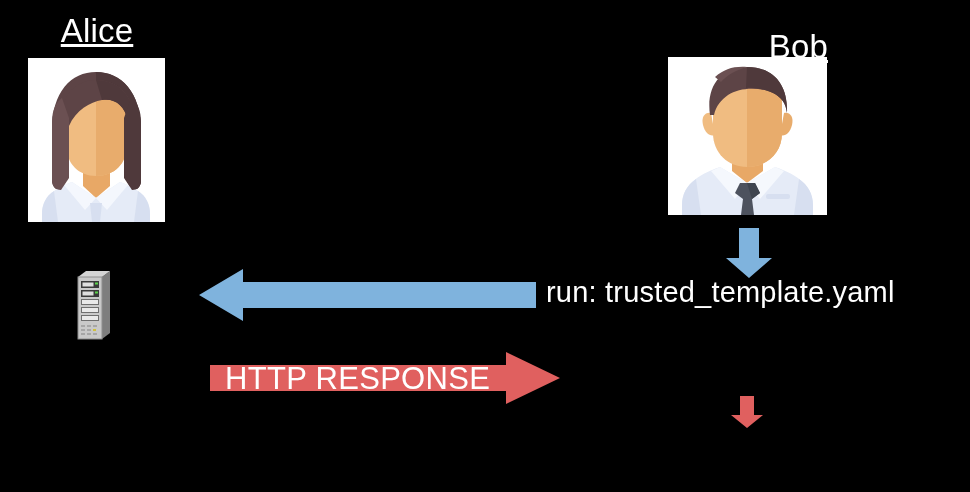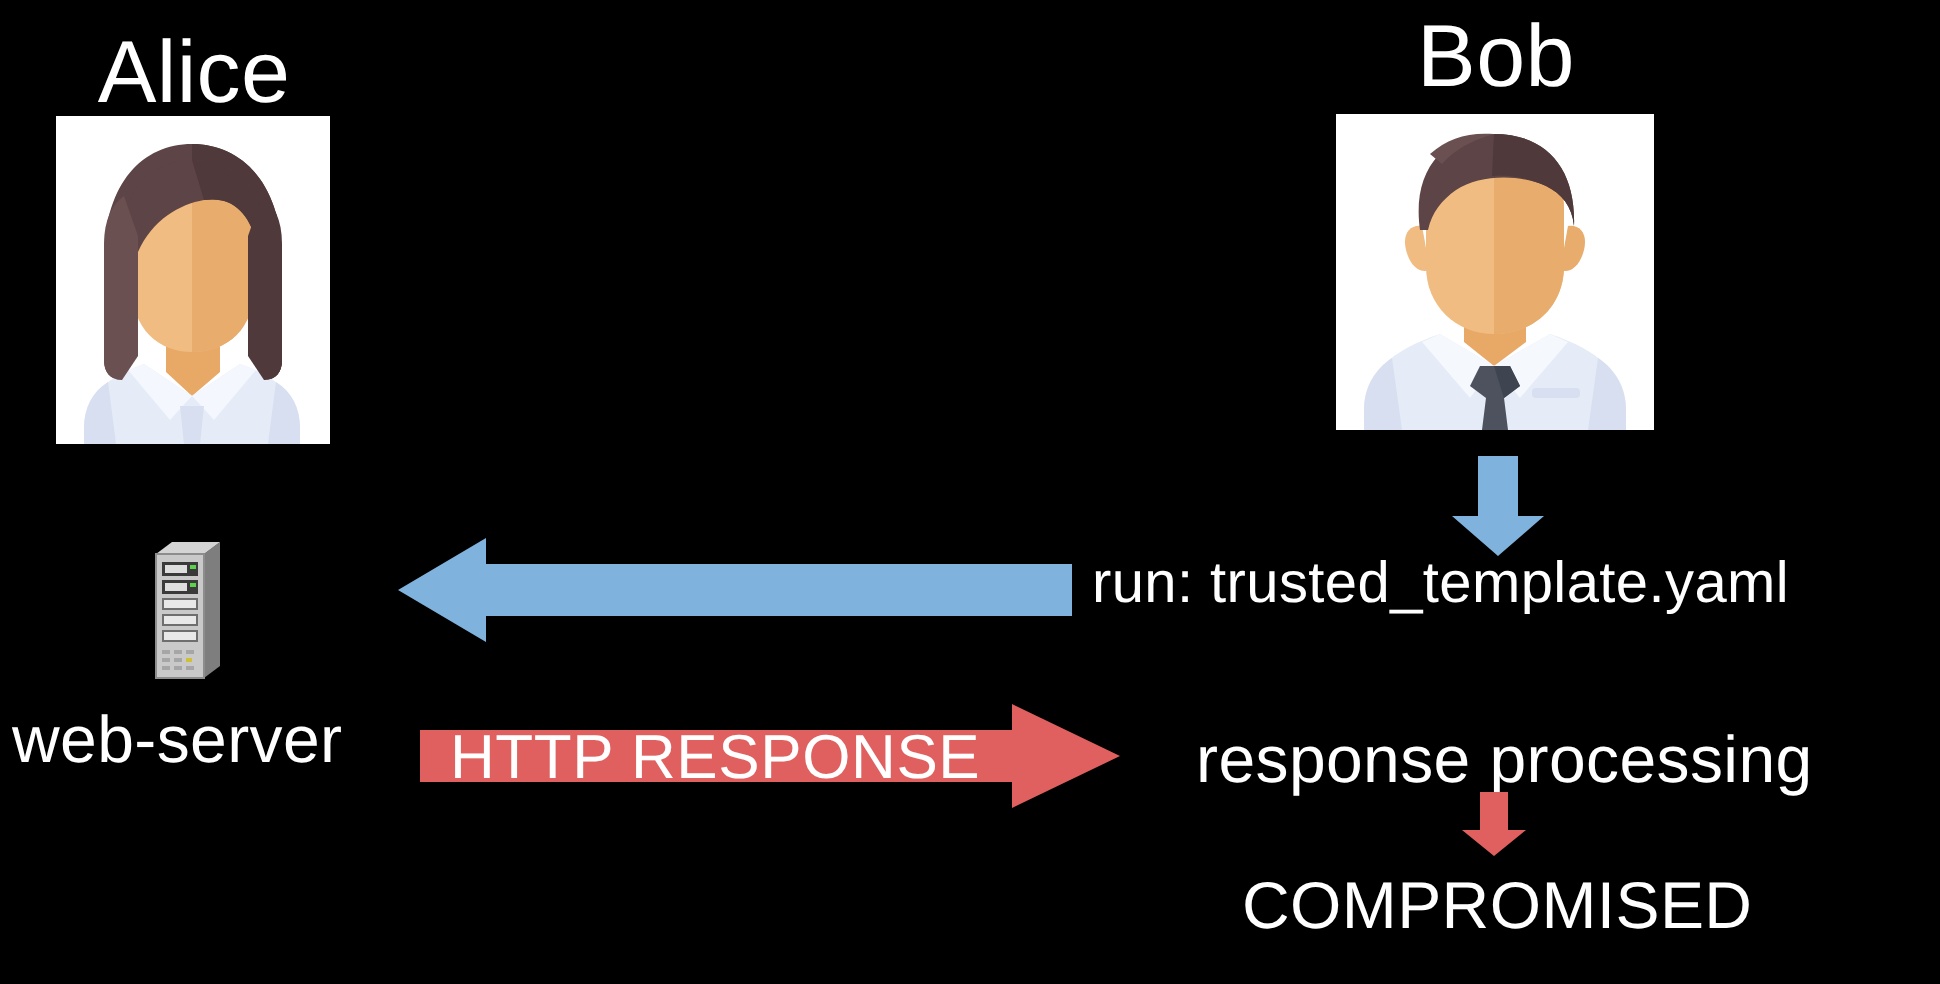--- a/index.html
+++ b/index.html
@@ -22,22 +22,23 @@
   
   .label {
     position: absolute;
     color: #ffffff;
     font-family: "Liberation Sans", sans-serif;
     font-weight: 400;
     white-space: nowrap;
     letter-spacing: 0.2px;
   }
   .name-label {
-    font-size: 44px;
+    font-size: 33px;
     text-align: center;
+    text-decoration: underline;
   }
   .node-label {
     font-size: 33px;
   }
   .mono-ish {
     font-size: 29px;
   }
 
   
   .avatar-frame {
@@ -97,21 +98,21 @@
       <path d="M102 70 C106 70 108 74 107 79 C106 84 103 87 99 86 Z" fill="#e8ac6c"></path>
 
       <path d="M33 68 C31 40 46 22 68 22 C90 22 106 38 106 62 L100 62 C96 48 88 40 74 42 C62 44 48 52 41 68 Z" fill="#5d4446"></path>
       <path d="M68 22 C90 22 106 38 106 62 L100 62 C96 48 88 40 74 42 Z" fill="#4f393b"></path>
 
       <path d="M24 64 C24 52 28 44 34 40 L41 60 L41 120 L33 132 C27 132 24 128 24 122 Z" fill="#6b5052"></path>
       <path d="M113 64 C113 52 109 44 103 40 L96 60 L96 120 L104 132 C110 132 113 128 113 122 Z" fill="#4f393b"></path>
     </svg>
   </div>
 
-  <div class="label name-label" style="left:668px; top:4px; width:160px;">Bob</div>
+  <div class="label name-label" style="left:668px; top:28px; width:160px;text-align:right;">Bob</div>
 
   <div class="avatar-frame" style="left:668px; top:57px; width:159px; height:158px;">
     <svg width="159" height="158" viewBox="0 0 159 158">
       <rect x="0" y="0" width="159" height="158" fill="#ffffff"></rect>
 
       <path d="M64 82 L95 82 L95 114 L79 126 L64 114 Z" fill="#e8a866"></path>
 
       <path d="M79 126 L52 110 C28 118 14 130 14 148 L14 158 L145 158 L145 148 C145 130 131 118 107 110 Z" fill="#e5ebf7"></path>
       <path d="M79 126 L52 110 L43 114 L67 142 Z" fill="#f5f8fd"></path>
       <path d="M79 126 L107 110 L116 114 L92 142 Z" fill="#f5f8fd"></path>
@@ -177,32 +178,29 @@
       <rect x="21" y="54" width="4" height="2" fill="#a6a6a6"></rect>
       <rect x="9" y="58" width="4" height="2" fill="#a6a6a6"></rect>
       <rect x="21" y="58" width="3" height="2" fill="#cfc03a"></rect>
       <rect x="15" y="58" width="4" height="2" fill="#a6a6a6"></rect>
       <rect x="9" y="62" width="4" height="2" fill="#a6a6a6"></rect>
       <rect x="15" y="62" width="4" height="2" fill="#a6a6a6"></rect>
       <rect x="21" y="62" width="4" height="2" fill="#a6a6a6"></rect>
     </svg>
   </div>
 
-  <div class="label node-label" style="left:6px; top:351px;">web-server</div>
 
   <div class="arrow-wrap" style="left:210px; top:351px;">
     <svg width="350" height="54" viewBox="0 0 350 54">
       <polygon points="0,14 296,14 296,1 350,27 296,53 296,40 0,40" fill="#e0605f"></polygon>
     </svg>
   </div>
   <div class="arrow-text" style="left:225px; top:361px;text-align:right;">HTTP RESPONSE</div>
 
-  <div class="label node-label" style="left:598px; top:361px;">response processing</div>
 
   <div class="arrow-wrap" style="left:730px; top:396px;">
     <svg width="34" height="32" viewBox="0 0 34 32">
       <polygon points="10,0 24,0 24,19 33,19 17,32 1,19 10,19" fill="#e0605f"></polygon>
     </svg>
   </div>
 
-  <div class="label node-label" style="left:621px; top:434px;">COMPROMISED</div>
 
 </div>
 
 </body></html>

